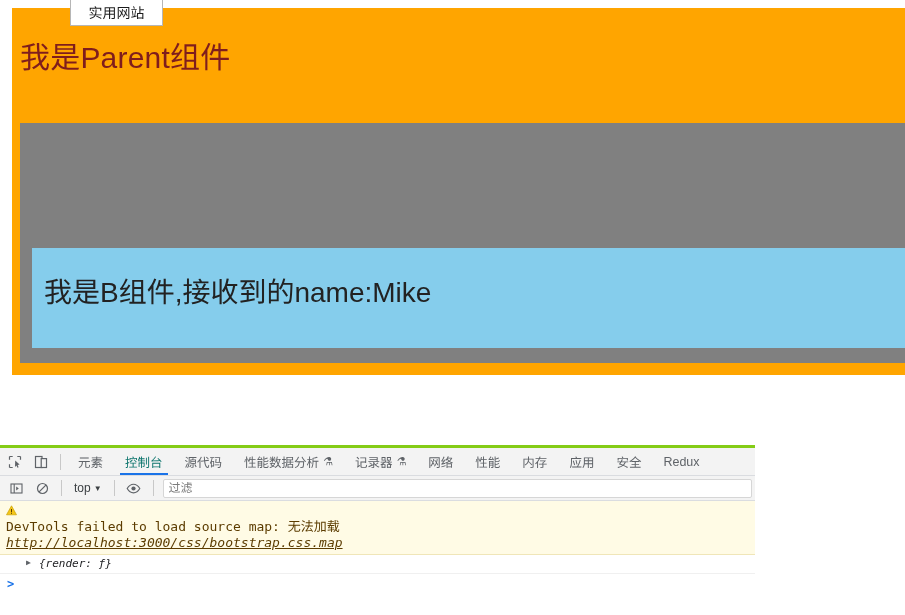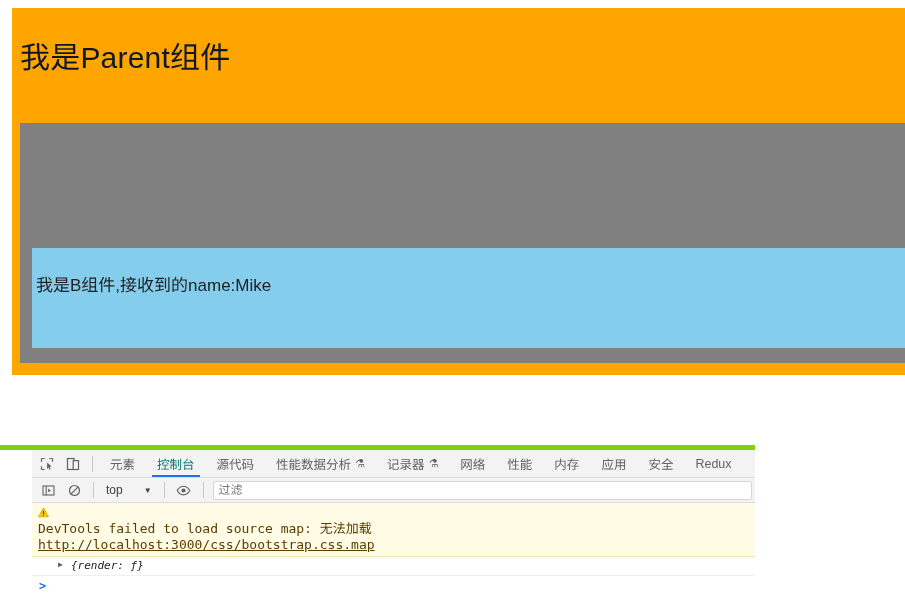--- a/index.html
+++ b/index.html
@@ -34,21 +34,21 @@
     background: #ffa500;
     box-sizing: border-box;
   }
 
   .parent-title {
     position: absolute;
     left: 8px;
     top: 32px;
     font-size: 30px;
     line-height: 1.2;
-    color: #0f172a;
+    color: #7f1d1d;
     letter-spacing: 0.2px;
     white-space: nowrap;
   }
 
   .a-box {
     position: absolute;
     left: 8px;
     top: 115px;
     width: 905px;
     height: 240px;
@@ -71,23 +71,23 @@
     left: 12px;
     top: 125px;
     width: 905px;
     height: 100px;
     background: #85cdec;
     box-sizing: border-box;
   }
 
   .b-title {
     position: absolute;
-    left: 4px;
+    left: 12px;
     top: 28px;
-    font-size: 17px;
+    font-size: 28px;
     line-height: 1.2;
     color: #222222;
     white-space: nowrap;
   }
 
   
   .site-chip {
     position: absolute;
     left: 70px;
     top: -1px;
@@ -107,26 +107,25 @@
     color: #1c1c1c;
     white-space: nowrap;
   }
 
   
   .devtools {
     position: relative;
     width: 755px;
     height: 170px;
     background: #ffffff;
-    border-top: 5px solid #84cc16;
+    border-top: 3px solid #84cc16;
     box-sizing: border-box;
     font-size: 12px;
     color: #3c4043;
     overflow: hidden;
-    padding-left: 32px;
   }
 
   
   .dt-tabbar {
     display: flex;
     align-items: center;
     height: 28px;
     background: #f3f3f3;
     border-bottom: 1px solid #dadce0;
     padding: 0 2px;
@@ -190,21 +189,21 @@
     height: 25px;
     background: #f3f3f3;
     border-bottom: 1px solid #dadce0;
     padding: 0 3px;
     box-sizing: border-box;
   }
 
   .dt-context {
     display: inline-flex;
     align-items: center;
-    gap: 21px;
+    gap: 3px;
     font-size: 12px;
     color: #3c4043;
     padding: 0 6px;
     height: 20px;
     flex: 0 0 auto;
   }
   .dt-caret {
     font-size: 8px;
     line-height: 1;
     position: relative;
@@ -258,20 +257,21 @@
   }
   .warn-triangle {
     flex: 0 0 auto;
     margin-right: 6px;
     position: relative;
     top: 1px;
   }
   .msg-warning a {
     color: #5c3c00;
     text-decoration: underline;
+    font-style: italic;
   }
 
   .msg-row {
     display: flex;
     align-items: center;
     border-bottom: 1px solid #f0f0f0;
     min-height: 18px;
     padding: 1px 0 1px 26px;
     box-sizing: border-box;
     font-family: "DejaVu Sans Mono", "Liberation Mono", monospace;
@@ -329,20 +329,23 @@
     <div class="parent-title">我是Parent组件</div>
 
     <div class="a-box">
 
       <div class="b-box">
         <div class="b-title">我是B组件,接收到的name:Mike</div>
       </div>
     </div>
   </div>
 
+  <div class="site-chip">
+    <span class="site-chip-label">实用网站</span>
+  </div>
 
 </div>
 
 <div class="devtools">
 
   <div class="dt-tabbar">
 
     <span class="dt-icon-btn">
       <svg width="14" height="14" viewBox="0 0 14 14" aria-hidden="true">
         <path d="M1.5 1.5h3.2M1.5 1.5v3.2M12.5 1.5H9.3M12.5 1.5v3.2M1.5 12.5h3.2M1.5 12.5V9.3" stroke="#5f6368" stroke-width="1.2" fill="none"></path>

